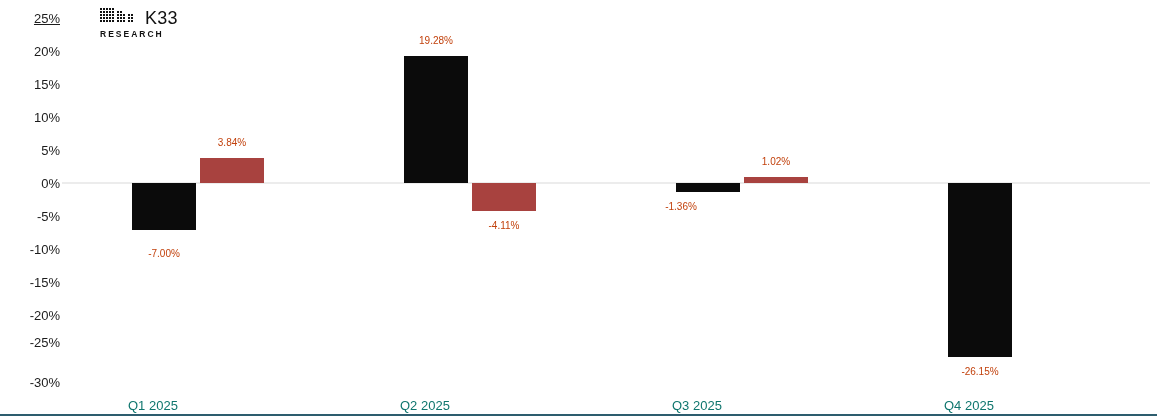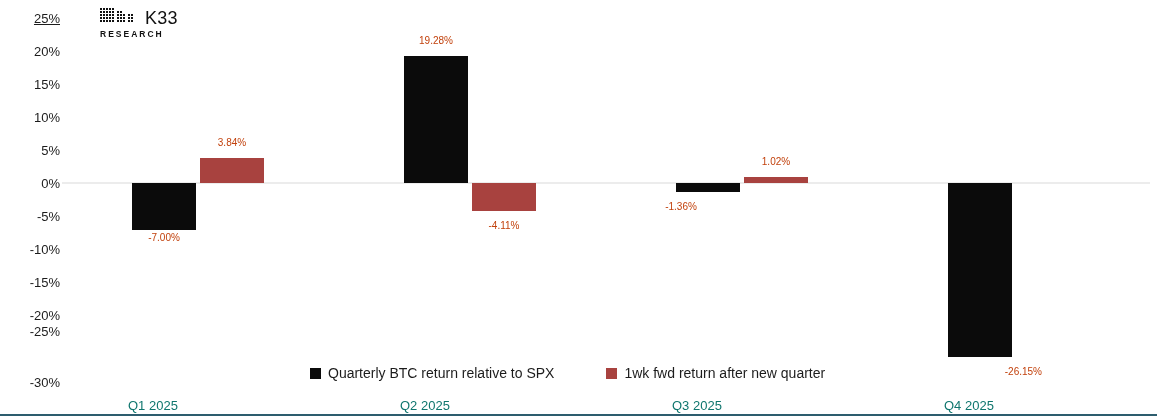--- a/index.html
+++ b/index.html
@@ -114,55 +114,45 @@
       <div class="ytick" style="top: 11.5px; text-decoration: underline;">25%</div>
       <div class="ytick" style="top: 44.5909px;">20%</div>
       <div class="ytick" style="top: 77.6818px;">15%</div>
       <div class="ytick" style="top: 110.773px;">10%</div>
       <div class="ytick" style="top: 143.864px;">5%</div>
       <div class="ytick" style="top: 176.955px;">0%</div>
       <div class="ytick" style="top: 210.045px;">-5%</div>
       <div class="ytick" style="top: 243.136px;">-10%</div>
       <div class="ytick" style="top: 276.227px;">-15%</div>
       <div class="ytick" style="top: 309.318px;">-20%</div>
-      <div class="ytick" style="top: 325px;">-25%</div>
+      <div class="ytick" style="top: 336px;">-25%</div>
       <div class="ytick" style="top: 375.5px;">-30%</div>
     </div>
 
   <div class="gridline-zero" id="zeroline" style="top: 182.455px; background: rgb(236, 236, 236);"></div>
 
   <div id="plot">
       <div class="bar bar-black" style="left: 132px; top: 183.455px; width: 64px; height: 46.3273px; background: rgb(11, 11, 11);"></div>
-      <div class="bar-label" style="width: 124px; left: 102px; top: 231px;">-7.00%</div>
+      <div class="bar-label" style="width: 124px; left: 102px; top: 247px;">-7.00%</div>
       <div class="bar bar-red" style="left: 200px; top: 158.041px; width: 64px; height: 25.4138px; background: rgb(168, 66, 63);"></div>
       <div class="bar-label" style="width: 124px; left: 170px; top: 136.041px;">3.84%</div>
       <div class="bar bar-black" style="left: 404px; top: 55.856px; width: 64px; height: 127.599px; background: rgb(11, 11, 11);"></div>
       <div class="bar-label" style="width: 124px; left: 374px; top: 33.856px;">19.28%</div>
       <div class="bar bar-red" style="left: 472px; top: 183.455px; width: 64px; height: 27.2007px; background: rgb(168, 66, 63);"></div>
       <div class="bar-label" style="width: 124px; left: 442px; top: 218.655px;">-4.11%</div>
       <div class="bar bar-black" style="left: 676px; top: 183.455px; width: 64px; height: 9.00073px; background: rgb(11, 11, 11);"></div>
       <div class="bar-label" style="width: 124px; left: 619px; top: 200.455px;">-1.36%</div>
       <div class="bar bar-red" style="left: 744px; top: 176.704px; width: 64px; height: 6.75055px; background: rgb(168, 66, 63);"></div>
       <div class="bar-label" style="width: 124px; left: 714px; top: 154.704px;">1.02%</div>
       <div class="bar bar-black" style="left: 948px; top: 183.455px; width: 64px; height: 173.065px; background: rgb(11, 11, 11);"></div>
-      <div class="bar-label" style="width: 124px; left: 918px; top: 364.52px; text-align: right;">-26.15%</div>
+      <div class="bar-label" style="width: 124px; left: 918px; top: 364.52px;">-26.15%</div>
     </div>
 
   <div id="xticks">
       <div class="xtick" style="left: 128px; width: 140px; top: 399px;">Q1 2025</div>
       <div class="xtick" style="left: 400px; width: 140px; top: 399px;">Q2 2025</div>
       <div class="xtick" style="left: 672px; width: 140px; top: 399px;">Q3 2025</div>
       <div class="xtick" style="left: 944px; width: 140px; top: 399px;">Q4 2025</div>
     </div>
 
-  <div class="legend" id="legend">
-      <div class="legend-item">
-        <span class="legend-swatch black" style="background: rgb(11, 11, 11);"></span>
-        <span class="legend-text">Quarterly BTC return relative to SPX</span>
-      </div>
-      <div class="legend-item">
-        <span class="legend-swatch red" style="background: rgb(168, 66, 63);"></span>
-        <span class="legend-text">1wk fwd return after new quarter</span>
-      </div>
-    </div>
 
   <div class="axis-bottom"></div>
 </div>
 
 </body></html>

